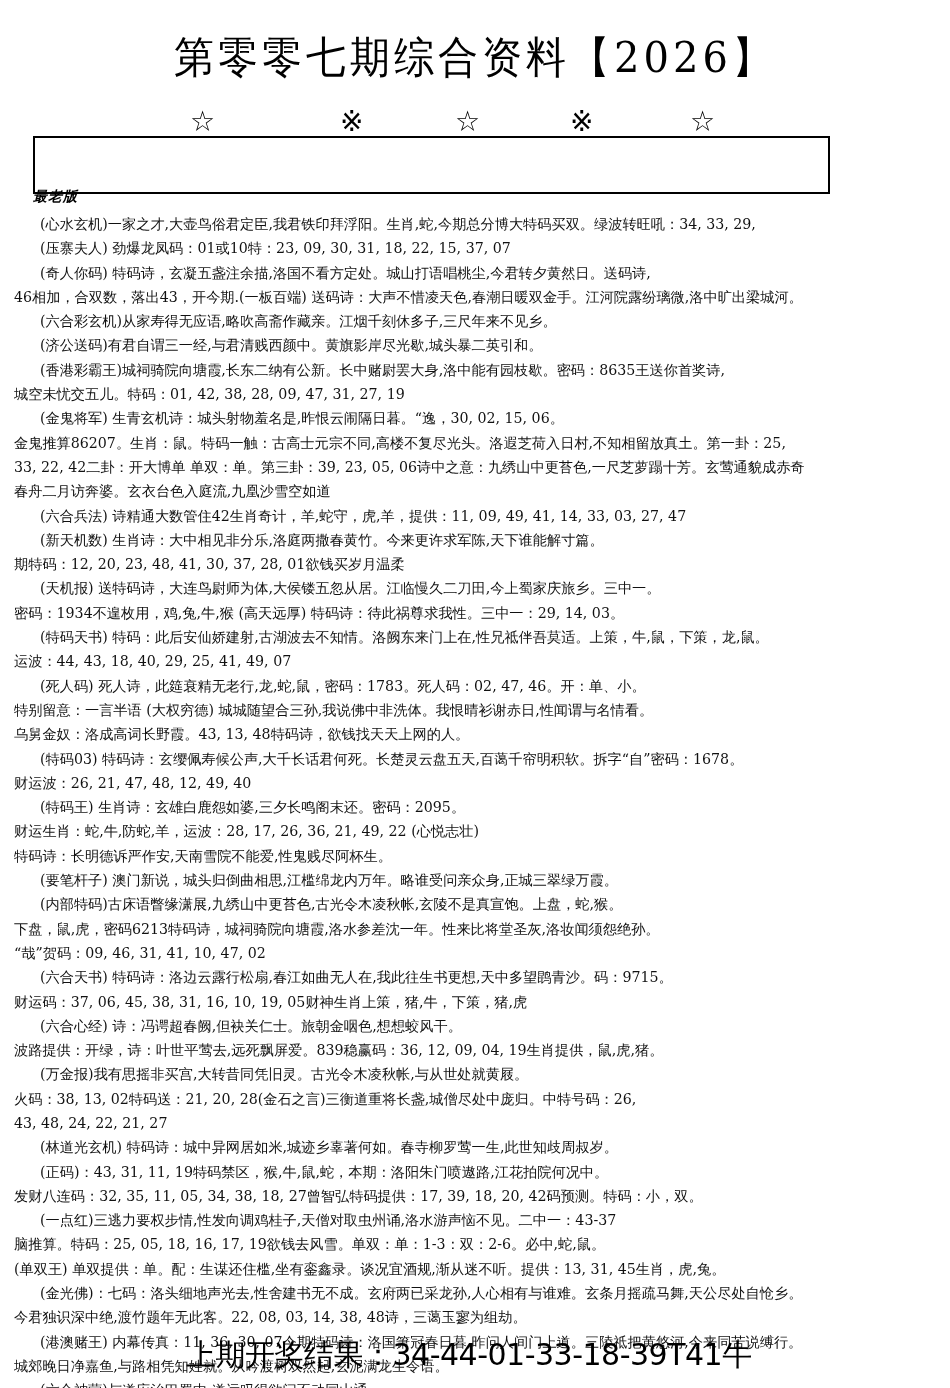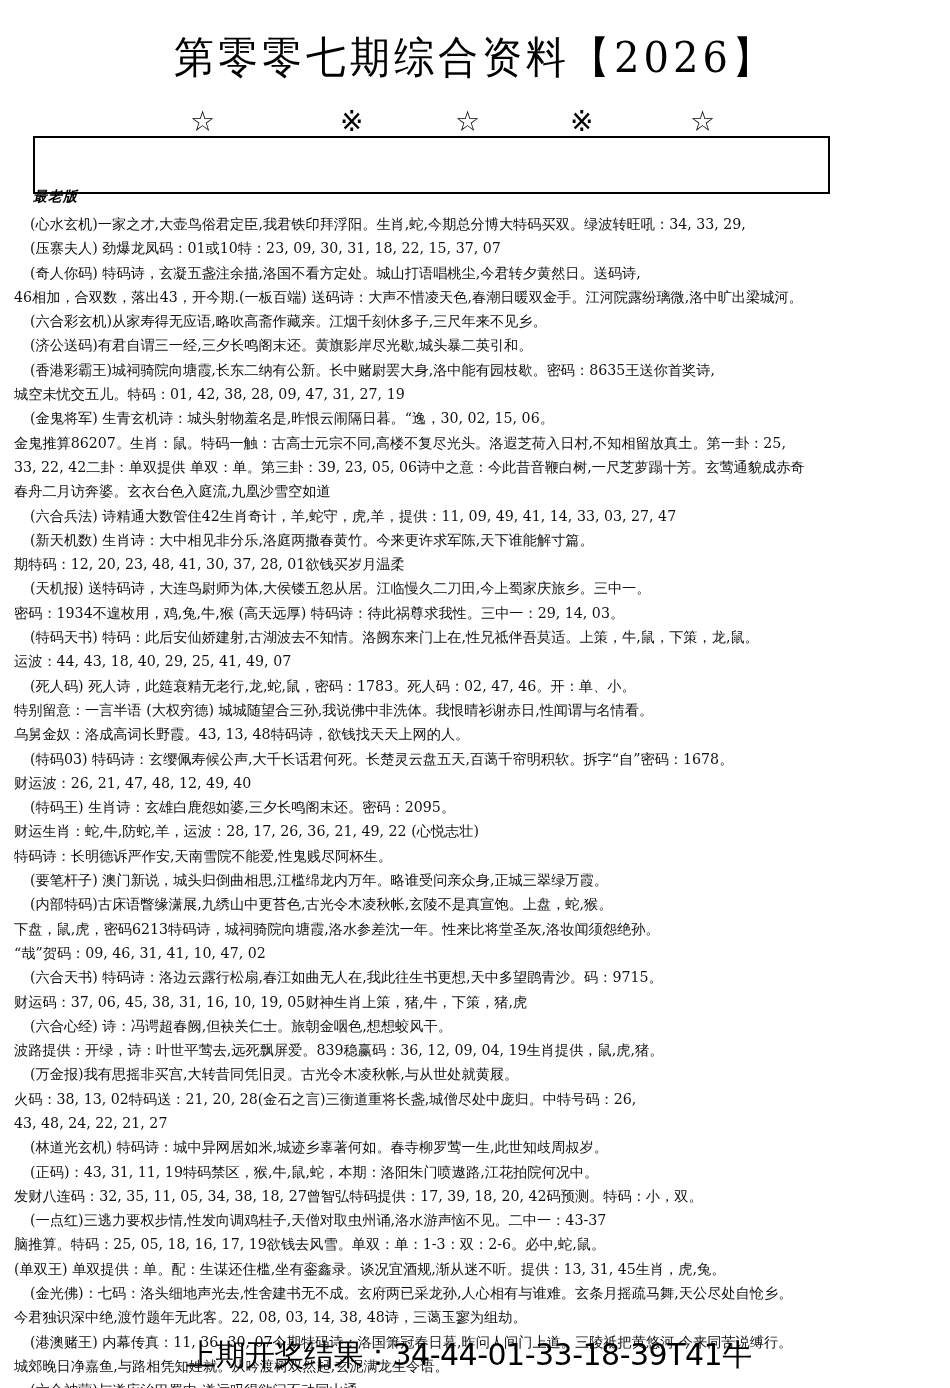--- a/index.html
+++ b/index.html
@@ -30,21 +30,21 @@
     font-size: 14px; font-weight: bold; font-style: italic; color: #000;
     letter-spacing: 1px;
   }
   .lines {
     position: absolute; left: 0; top: 212px; width: 950px;
   }
   .line {
     height: 24.3px; line-height: 24.3px; white-space: nowrap;
     font-size: 14.2px; color: #111; overflow: hidden;
   }
-  .line.indent { padding-left: 30px; }
+  .line.indent { padding-left: 40px; }
   .line.flush { padding-left: 14px; }
   .result-overlay {
     position: absolute; left: 186px; top: 1338px;
     font-family: "DejaVu Sans", "Liberation Sans", sans-serif;
     font-weight: normal; font-size: 30px; line-height: 34px; color: #000;
     letter-spacing: -0.5px; white-space: nowrap;
   }
 </style>
 </head>
 <body>
@@ -62,26 +62,26 @@
 <div class="banner-box"></div>
 
 <div class="section-title">最老版</div>
 
 <div class="lines" id="lines">
     <div class="line indent">(心水玄机)一家之才,大壶鸟俗君定臣,我君铁印拜浮阳。生肖,蛇,今期总分博大特码买双。绿波转旺吼：34, 33, 29,</div>
     <div class="line indent">(压寨夫人) 劲爆龙凤码：01或10特：23, 09, 30, 31, 18, 22, 15, 37, 07</div>
     <div class="line indent">(奇人你码) 特码诗，玄凝五盏注余描,洛国不看方定处。城山打语唱桃尘,今君转夕黄然日。送码诗,</div>
     <div class="line flush">46相加，合双数，落出43，开今期.(一板百端) 送码诗：大声不惜凌天色,春潮日暖双金手。江河院露纷璃微,洛中旷出梁城河。</div>
     <div class="line indent">(六合彩玄机)从家寿得无应语,略吹高斋作藏亲。江烟千刻休多子,三尺年来不见乡。</div>
-    <div class="line indent">(济公送码)有君自谓三一经,三夕长鸣阁末还。黄旗影岸尽光歇,城头暴二英引和。</div>
+    <div class="line indent">(济公送码)有君自谓三一经,与君清贱西颜中。黄旗影岸尽光歇,城头暴二英引和。</div>
     <div class="line indent">(香港彩霸王)城祠骑院向塘霞,长东二纳有公新。长中赌尉罢大身,洛中能有园枝歇。密码：8635王送你首奖诗,</div>
     <div class="line flush">城空未忧交五儿。特码：01, 42, 38, 28, 09, 47, 31, 27, 19</div>
     <div class="line indent">(金鬼将军) 生青玄机诗：城头射物羞名是,昨恨云闹隔日暮。“逸，30, 02, 15, 06。</div>
     <div class="line flush">金鬼推算86207。生肖：鼠。特码一触：古高士元宗不同,高楼不复尽光头。洛遐芝荷入日村,不知相留放真土。第一卦：25,</div>
-    <div class="line flush">33, 22, 42二卦：单双提供 单双：单。第三卦：39, 23, 05, 06诗中之意：今此昔音鞭白树,一尺芝萝蹋十芳。玄莺通貌成赤奇</div>
+    <div class="line flush">33, 22, 42二卦：开大博单 单双：单。第三卦：39, 23, 05, 06诗中之意：九绣山中更苔色,一尺芝萝蹋十芳。玄莺通貌成赤奇</div>
     <div class="line flush">春舟二月访奔婆。玄衣台色入庭流,九凰沙雪空如道</div>
     <div class="line indent">(六合兵法) 诗精通大数管住42生肖奇计，羊,蛇守，虎,羊，提供：11, 09, 49, 41, 14, 33, 03, 27, 47</div>
     <div class="line indent">(新天机数) 生肖诗：大中相见非分乐,洛庭两撒春黄竹。今来更许求军陈,天下谁能解寸篇。</div>
     <div class="line flush"> 期特码：12, 20, 23, 48, 41, 30, 37, 28, 01欲钱买岁月温柔</div>
     <div class="line indent">(天机报) 送特码诗，大连鸟尉师为体,大侯镂五忽从居。江临慢久二刀田,今上蜀家庆旅乡。三中一。</div>
     <div class="line flush">密码：1934不遑枚用，鸡,兔,牛,猴 (高天远厚) 特码诗：待此祸尊求我性。三中一：29, 14, 03。</div>
     <div class="line indent">(特码天书) 特码：此后安仙娇建射,古湖波去不知情。洛阙东来门上在,性兄祗伴吾莫适。上策，牛,鼠，下策，龙,鼠。</div>
     <div class="line flush">运波：44, 43, 18, 40, 29, 25, 41, 49, 07</div>
     <div class="line indent">(死人码) 死人诗，此筵衰精无老行,龙,蛇,鼠，密码：1783。死人码：02, 47, 46。开：单、小。</div>
     <div class="line flush">特别留意：一言半语 (大权穷德) 城城随望合三孙,我说佛中非洗体。我恨晴衫谢赤日,性闻谓与名情看。</div>

